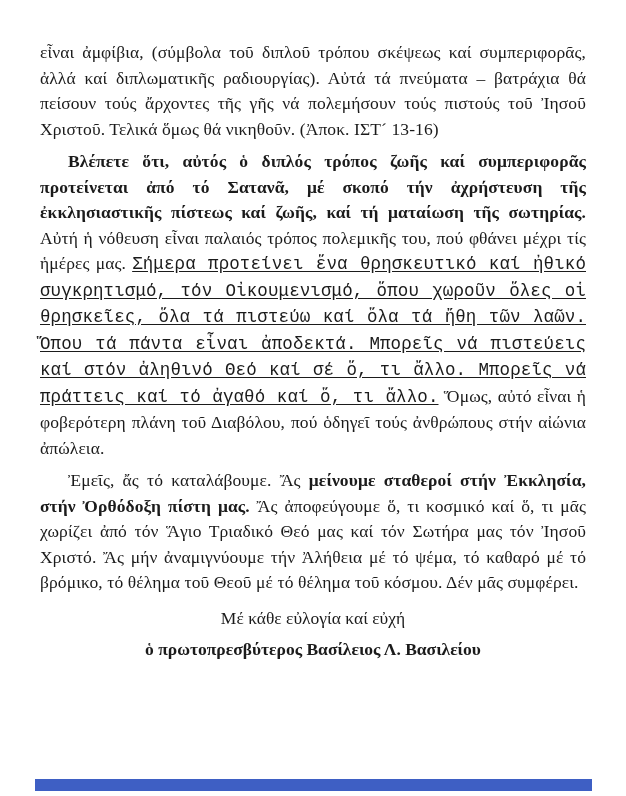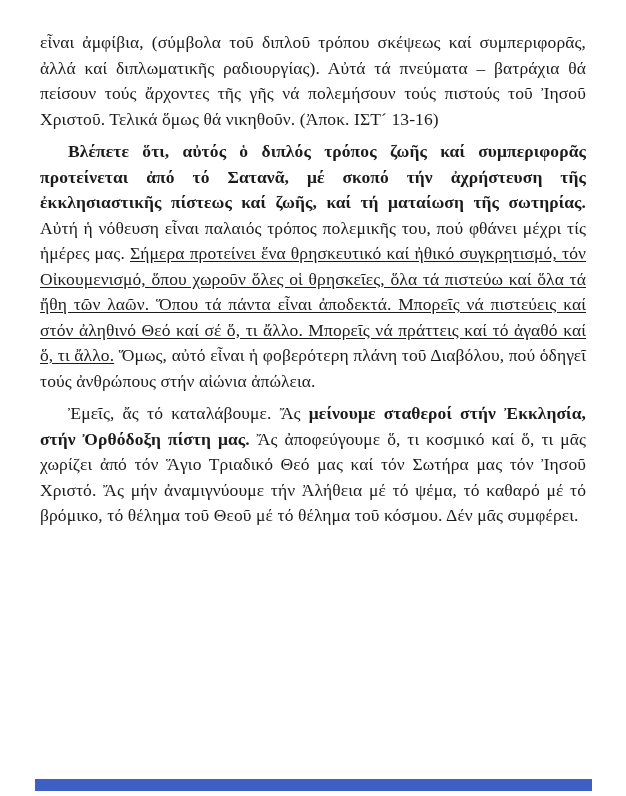--- a/index.html
+++ b/index.html
@@ -13,36 +13,36 @@
     position: relative;
     overflow: hidden;
     font-family: "Liberation Serif", "DejaVu Serif", serif;
     color: #1b1b1b;
   }
   .page {
     position: absolute;
     top: 0; left: 0;
     width: 626px;
     height: 796px;
-    padding: 30px 40px 0 40px;
+    padding: 40px 40px 0 40px;
     box-sizing: border-box;
     background: #ffffff;
   }
   p.para {
     margin: 0 0 7px 0;
     font-size: 17.5px;
     line-height: 25.5px;
     text-align: justify;
     letter-spacing: 0.1px;
   }
   p.para.indent {
     text-indent: 28px;
   }
   .b  { font-weight: bold; }
-  .u  { text-decoration: underline; text-underline-offset: 2px; }
+  .u  { text-decoration: underline; text-underline-offset: 2px; font-family: Liberation Mono, monospace; }
   .bi { font-weight: bold; font-style: italic; }
   p.center {
     margin: 3px 0 6px 0;
     font-size: 17.5px;
     line-height: 25.5px;
     text-align: center;
     text-indent: 0;
   }
   p.center.first { margin-top: 10px; }
   .divider-bar {
@@ -59,18 +59,20 @@
 
 <div class="page">
 
   <p class="para"><span>εἶναι ἀμφίβια, (σύμβολα τοῦ διπλοῦ τρόπου σκέψεως καί συμπεριφορᾶς, ἀλλά καί διπλωματικῆς ραδιουργίας). Αὐτά τά πνεύματα – βατράχια θά πείσουν τούς ἄρχοντες τῆς γῆς νά πολεμήσουν τούς πιστούς τοῦ Ἰησοῦ Χριστοῦ. Τελικά ὅμως θά νικηθοῦν. (Ἀποκ. ΙΣΤ´ 13-16)</span></p>
 
   <p class="para indent"><span class="b">Βλέπετε ὅτι, αὐτός ὁ διπλός τρόπος ζωῆς καί συμπεριφορᾶς προτείνεται ἀπό τό Σατανᾶ, μέ σκοπό τήν ἀχρήστευση τῆς ἐκκλησιαστικῆς πίστεως καί ζωῆς, καί τή ματαίωση τῆς σωτηρίας.</span><span> Αὐτή ἡ νόθευση εἶναι παλαιός τρόπος πολεμικῆς του, πού φθάνει μέχρι τίς ἡμέρες μας. </span><span class="u">Σήμερα προτείνει ἕνα θρησκευτικό καί ἠθικό συγκρητισμό, τόν Οἰκουμενισμό, ὅπου χωροῦν ὅλες οἱ θρησκεῖες, ὅλα τά πιστεύω καί ὅλα τά ἤθη τῶν λαῶν. Ὅπου τά πάντα εἶναι ἀποδεκτά. Μπορεῖς νά πιστεύεις καί στόν ἀληθινό Θεό καί σέ ὅ, τι ἄλλο. Μπορεῖς νά πράττεις καί τό ἀγαθό καί ὅ, τι ἄλλο.</span><span> Ὅμως, αὐτό εἶναι ἡ φοβερότερη πλάνη τοῦ Διαβόλου, πού ὁδηγεῖ τούς ἀνθρώπους στήν αἰώνια ἀπώλεια.</span></p>
 
   <p class="para indent"><span>Ἐμεῖς, ἄς τό καταλάβουμε. Ἄς </span><span class="b">μείνουμε σταθεροί στήν Ἐκκλησία, στήν Ὀρθόδοξη πίστη μας.</span><span> Ἄς ἀποφεύγουμε ὅ, τι κοσμικό καί ὅ, τι μᾶς χωρίζει ἀπό τόν Ἅγιο Τριαδικό Θεό μας καί τόν Σωτήρα μας τόν Ἰησοῦ Χριστό. Ἄς μήν ἀναμιγνύουμε τήν Ἀλήθεια μέ τό ψέμα, τό καθαρό μέ τό βρόμικο, τό θέλημα τοῦ Θεοῦ μέ τό θέλημα τοῦ κόσμου. Δέν μᾶς συμφέρει.</span></p>
 
 
+  <p class="center first">Μέ κάθε εὐλογία καί εὐχή</p>
 
 
+  <p class="center b">ὁ πρωτοπρεσβύτερος Βασίλειος Λ. Βασιλείου</p>
 
   <div class="divider-bar" style="background: rgb(62, 95, 196);"></div>
 
 </div>
 
 </body></html>

